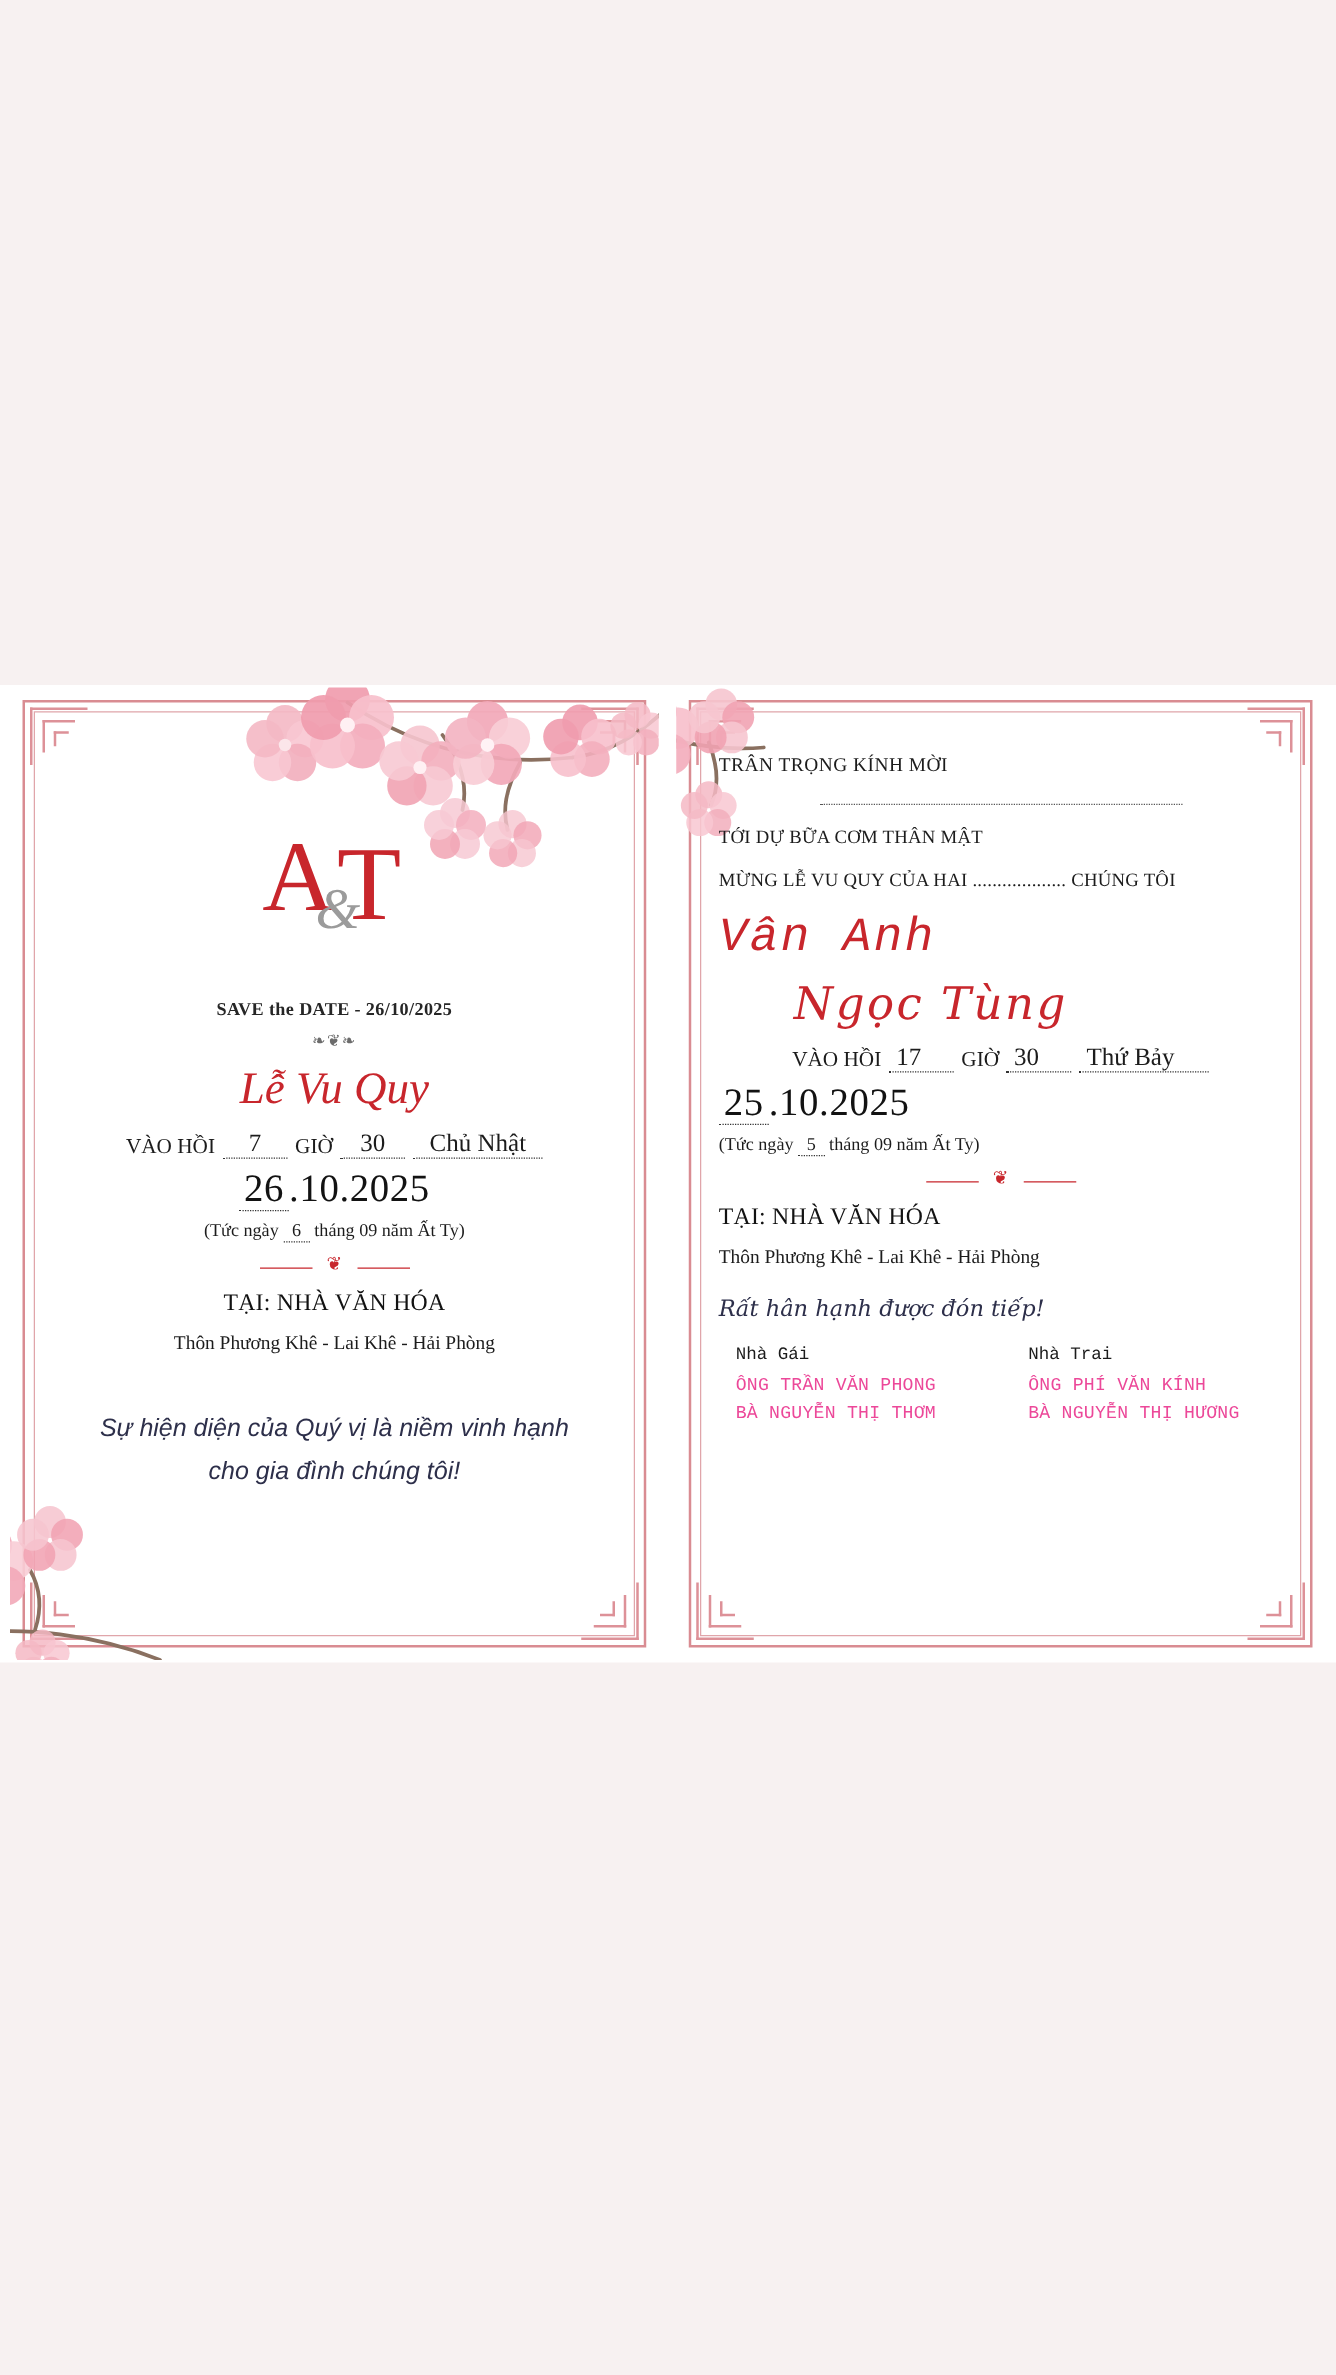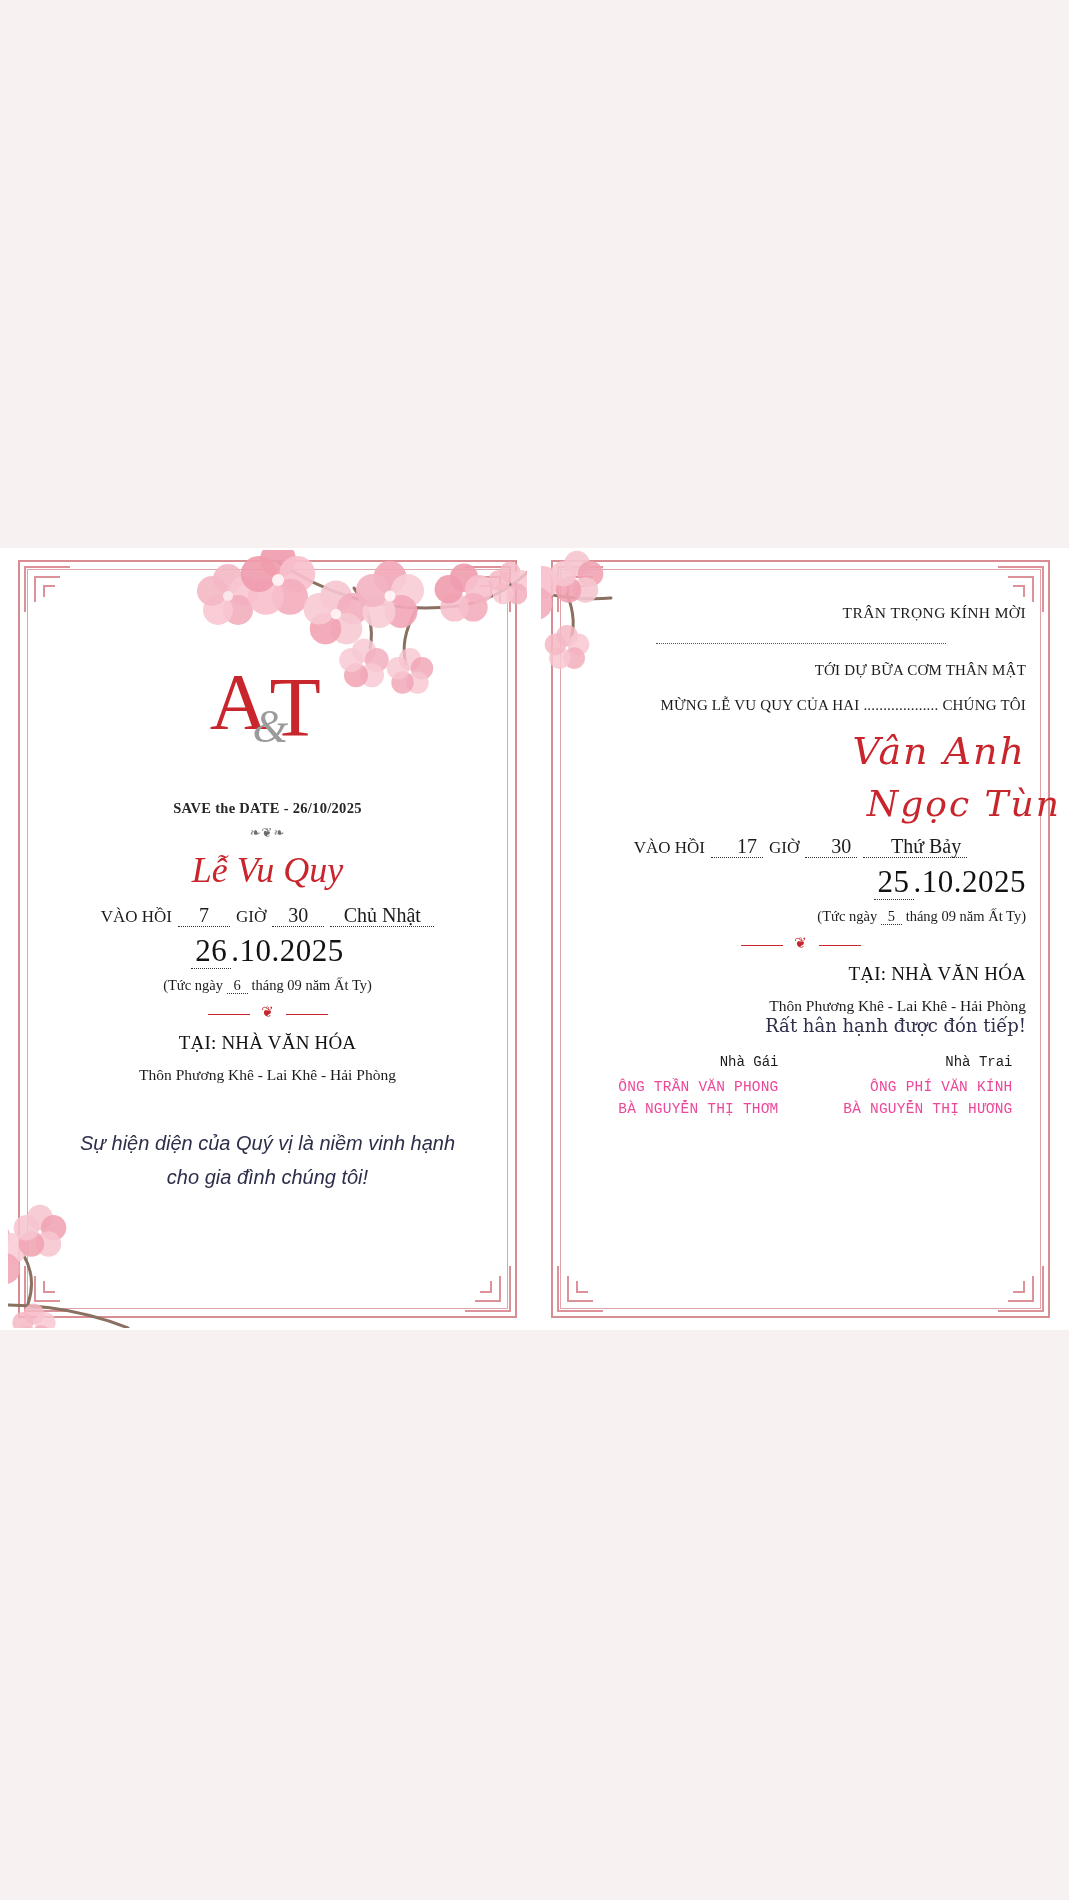--- a/index.html
+++ b/index.html
@@ -217,21 +217,21 @@
     color: #2d2f4a;
     font-size: 20px;
     line-height: 1.7;
     margin-top: 42px;
   }
 
   
   .c2-inner {
     position: absolute;
     left: 34px; right: 34px; top: 30px; bottom: 28px;
-    text-align: right;
+    text-align: left;
   }
   .invite-head {
     font-size: 15.5px;
     letter-spacing: .4px;
     color: #1c1c1c;
     margin-top: 24px;
   }
   .dotted-long {
     margin: 20px auto 0;
     width: 290px;
@@ -247,20 +247,21 @@
   .name-script {
     font-family: "DejaVu Serif", serif;
     font-style: italic;
     color: #c8262c;
     line-height: 1;
   }
   .name-bride {
     font-size: 38px;
     margin-top: 18px;
     letter-spacing: 2px;
+    font-family: Liberation Mono, monospace;
   }
   .name-groom {
     font-size: 36px;
     margin-top: 16px;
     letter-spacing: 2px;
     transform: translateX(60px);
   }
   .hosts {
     display: flex;
     justify-content: center;
@@ -275,22 +276,24 @@
     margin-bottom: 7px;
   }
   .host-name {
     font-size: 14.5px;
     color: #ec4899;
     line-height: 1.5;
     letter-spacing: .2px;
   }
   .welcome-script {
     font-family: "DejaVu Serif", serif;
+    font-style: italic;
     color: #2d2f4a;
     font-size: 18px;
+    margin-top: 22px;
   }
 </style>
 </head>
 <body>
 
 <div id="page-band"></div>
 
 <div id="cards">
 
   <div class="card">

